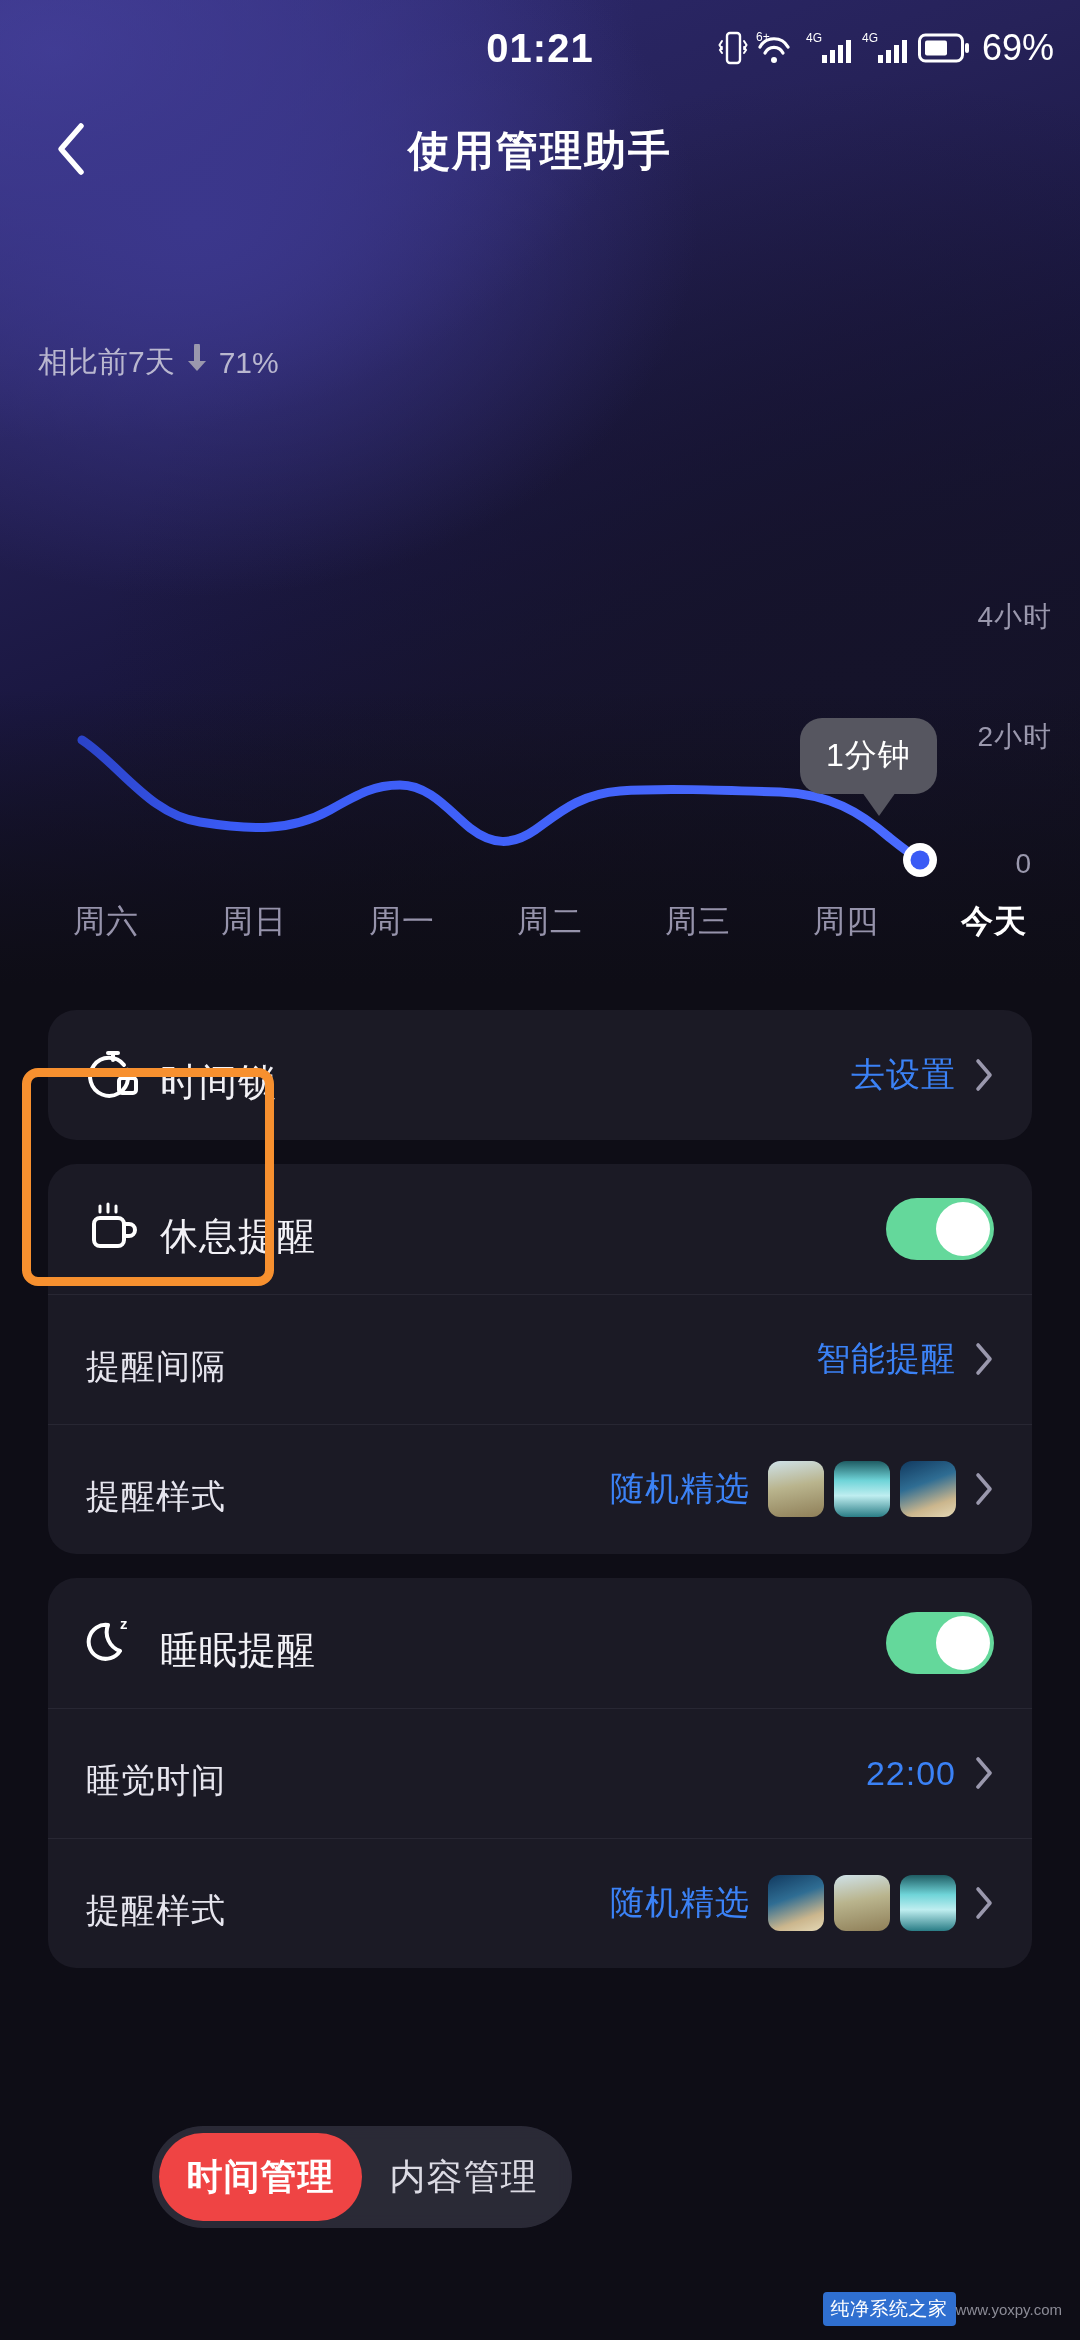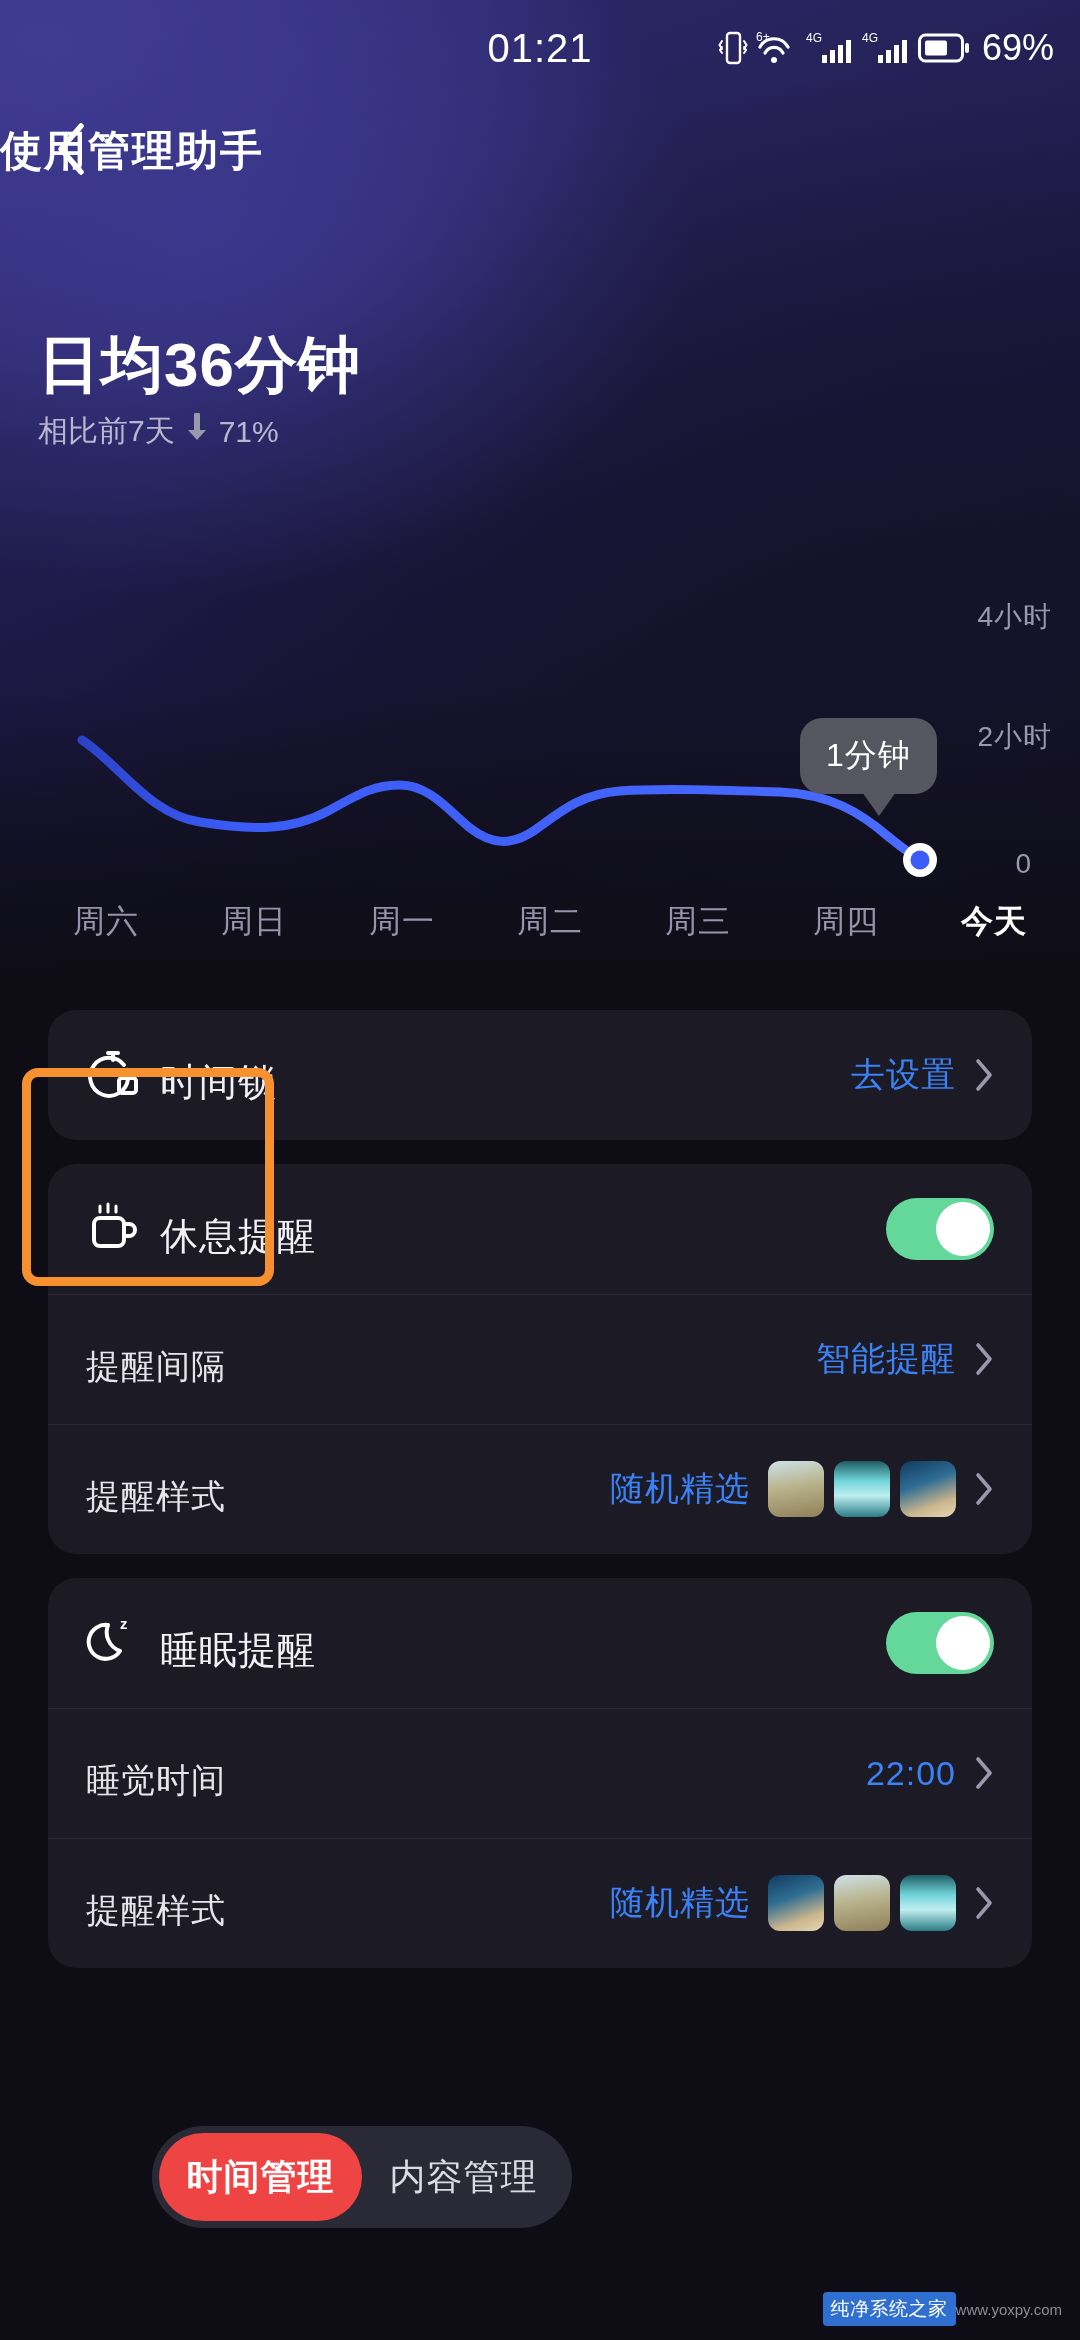--- a/index.html
+++ b/index.html
@@ -26,37 +26,37 @@
     background:linear-gradient(to bottom, rgba(14,13,22,0) 0%, #0e0d16 92%);
   }
 
   
   .statusbar {
     position:absolute; top:0; left:0; width:1080px; height:96px;
     display:flex; align-items:center; z-index:6;
   }
   .sb-time {
     position:absolute; left:0; right:0; text-align:center;
-    font-size:40px; font-weight:400; letter-spacing:1px; color:#fff;
+    font-size:40px; font-weight:700; letter-spacing:1px; color:#fff;
   }
   .sb-right {
     position:absolute; right:26px; display:flex; align-items:center; gap:8px;
   }
   .sb-right svg { display:block; }
   .sb-batt-text { font-size:36px; font-weight:500; color:#fff; margin-left:4px; }
 
   
   .navbar {
     position:absolute; top:96px; left:0; width:1080px; height:110px; z-index:6;
     display:flex; align-items:center;
   }
   .nav-back { position:absolute; left:28px; width:86px; height:86px;
     display:flex; align-items:center; justify-content:center; cursor:pointer; }
   .nav-title {
-    position:absolute; left:0; right:0; text-align:left;
+    position:absolute; left:0; right:0; text-align:center;
     font-size:42px; font-weight:700; color:#fff; letter-spacing:2px;
   }
 
   
   .summary { position:absolute; left:38px; top:330px; z-index:5; }
   .summary-main {
     font-size:62px; font-weight:700; color:#fff; letter-spacing:1px; line-height:1.12;
   }
   .summary-sub {
     margin-top:12px; font-size:30px; color:#b9b7cf;
@@ -221,21 +221,20 @@
     <span>
       <svg width="34" height="56" viewBox="0 0 34 56">
         <path d="M27 5 L7 28 L27 51" stroke="#fff" stroke-width="5.5" fill="none" stroke-linecap="round" stroke-linejoin="round"></path>
       </svg>
     </span>
   </div>
   <div class="nav-title">使用管理助手</div>
 </div>
 
 <div class="summary">
-  <div class="summary-main">日均36分钟</div>
   <div class="summary-sub">
     <span>相比前7天</span>
     <span class="arrow">
       <svg width="24" height="30" viewBox="0 0 24 30">
         <path d="M12 2 L12 20" stroke="#9a98ad" stroke-width="6" stroke-linecap="round"></path>
         <path d="M3 17 L12 27 L21 17 Z" fill="#9a98ad"></path>
       </svg>
     </span>
     <span>71%</span>
   </div>

